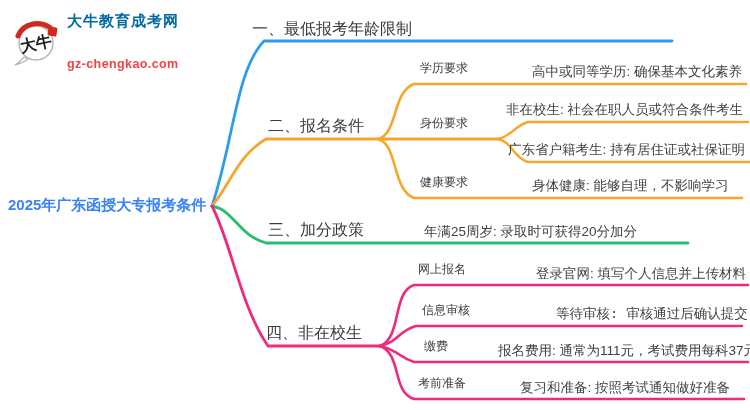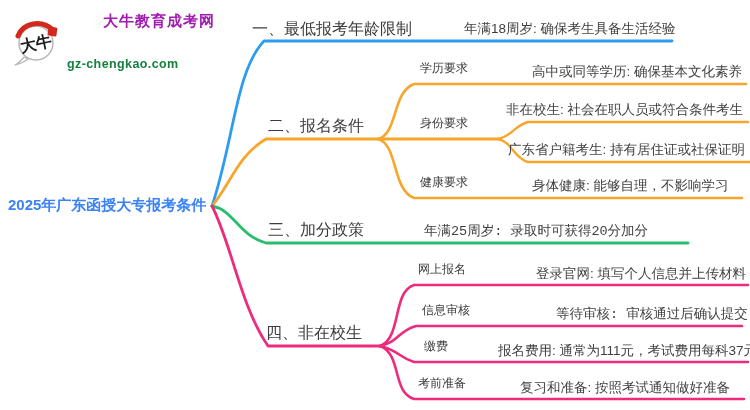--- a/index.html
+++ b/index.html
@@ -10,22 +10,22 @@
     color:#3a3a3a;
   }
   svg.links{position:absolute;left:0;top:0;}
   .node{position:absolute;white-space:nowrap;line-height:1.2;}
   .main-title{font-size:15px;font-weight:700;color:#3b82f6;}
   .branch-label{font-size:16px;color:#3c3c3c;}
   .sub-label{font-size:12px;color:#3c3c3c;}
   .leaf-label{font-size:13.5px;color:#3f3f3f;}
   .logo{position:absolute;left:12px;top:12px;display:flex;align-items:center;gap:7px;cursor:pointer;}
   .logo-text{display:flex;flex-direction:column;line-height:1.15;}
-  .logo-title{font-size:15px;font-weight:700;color:#a21caf;letter-spacing:1px;margin-left:36px;}
-  .logo-domain{font-size:12.5px;font-weight:700;color:#15803d;letter-spacing:.4px;margin-top:28px;}
+  .logo-title{font-size:15px;font-weight:700;color:#0369a1;letter-spacing:1px;}
+  .logo-domain{font-size:12.5px;font-weight:700;color:#ef4444;letter-spacing:.4px;margin-top:28px;}
   path{fill:none;stroke-linecap:round;stroke-linejoin:round;}
 </style>
 </head>
 <body>
 
 <div class="stage">
 
   <svg class="links" width="750" height="410" viewBox="0 0 750 410">
 
     <path d="M212 206 C234 140 236 70 264 41 L672 41" stroke-width="2.8" stroke="#2d9cf0"></path>
@@ -55,33 +55,32 @@
     </svg>
     <div class="logo-text">
       <span class="logo-title">大牛教育成考网</span>
       <span class="logo-domain">gz-chengkao.com</span>
     </div>
   </div>
 
   <div class="node main-title" style="left:8px;top:196px;">2025年广东函授大专报考条件</div>
 
   <div class="node branch-label" style="left:252px;top:19px;">一、最低报考年龄限制</div>
-  <div class="node leaf-label" style="left:464px;top:21px;">年满18周岁: 确保考生具备生活经验</div>
 
   <div class="node branch-label" style="left:268px;top:116px;">二、报名条件</div>
   <div class="node sub-label" style="left:420px;top:61px;">学历要求</div>
   <div class="node leaf-label" style="left:532px;top:64px;">高中或同等学历: 确保基本文化素养</div>
   <div class="node sub-label" style="left:420px;top:116px;">身份要求</div>
   <div class="node leaf-label" style="left:506px;top:102px;">非在校生: 社会在职人员或符合条件考生</div>
   <div class="node leaf-label" style="left:508px;top:142px;">广东省户籍考生: 持有居住证或社保证明</div>
   <div class="node sub-label" style="left:420px;top:175px;">健康要求</div>
   <div class="node leaf-label" style="left:532px;top:178px;">身体健康: 能够自理，不影响学习</div>
 
   <div class="node branch-label" style="left:268px;top:220px;text-align:right;">三、加分政策</div>
-  <div class="node leaf-label" style="left:424px;top:224px;font-family:Liberation Mono, monospace;">年满25周岁: 录取时可获得20分加分</div>
+  <div class="node leaf-label" style="left:424px;top:224px;">年满25周岁: 录取时可获得20分加分</div>
 
   <div class="node branch-label" style="left:266px;top:323px;">四、非在校生</div>
   <div class="node sub-label" style="left:418px;top:262px;">网上报名</div>
   <div class="node leaf-label" style="left:536px;top:266px;">登录官网: 填写个人信息并上传材料</div>
   <div class="node sub-label" style="left:422px;top:303px;">信息审核</div>
   <div class="node leaf-label" style="left:556px;top:307px;font-family:Liberation Mono, monospace;">等待审核: 审核通过后确认提交</div>
   <div class="node sub-label" style="left:424px;top:339px;">缴费</div>
   <div class="node leaf-label" style="left:498px;top:343px;">报名费用: 通常为111元，考试费用每科37元</div>
   <div class="node sub-label" style="left:418px;top:376px;">考前准备</div>
   <div class="node leaf-label" style="left:520px;top:380px;">复习和准备: 按照考试通知做好准备</div>

